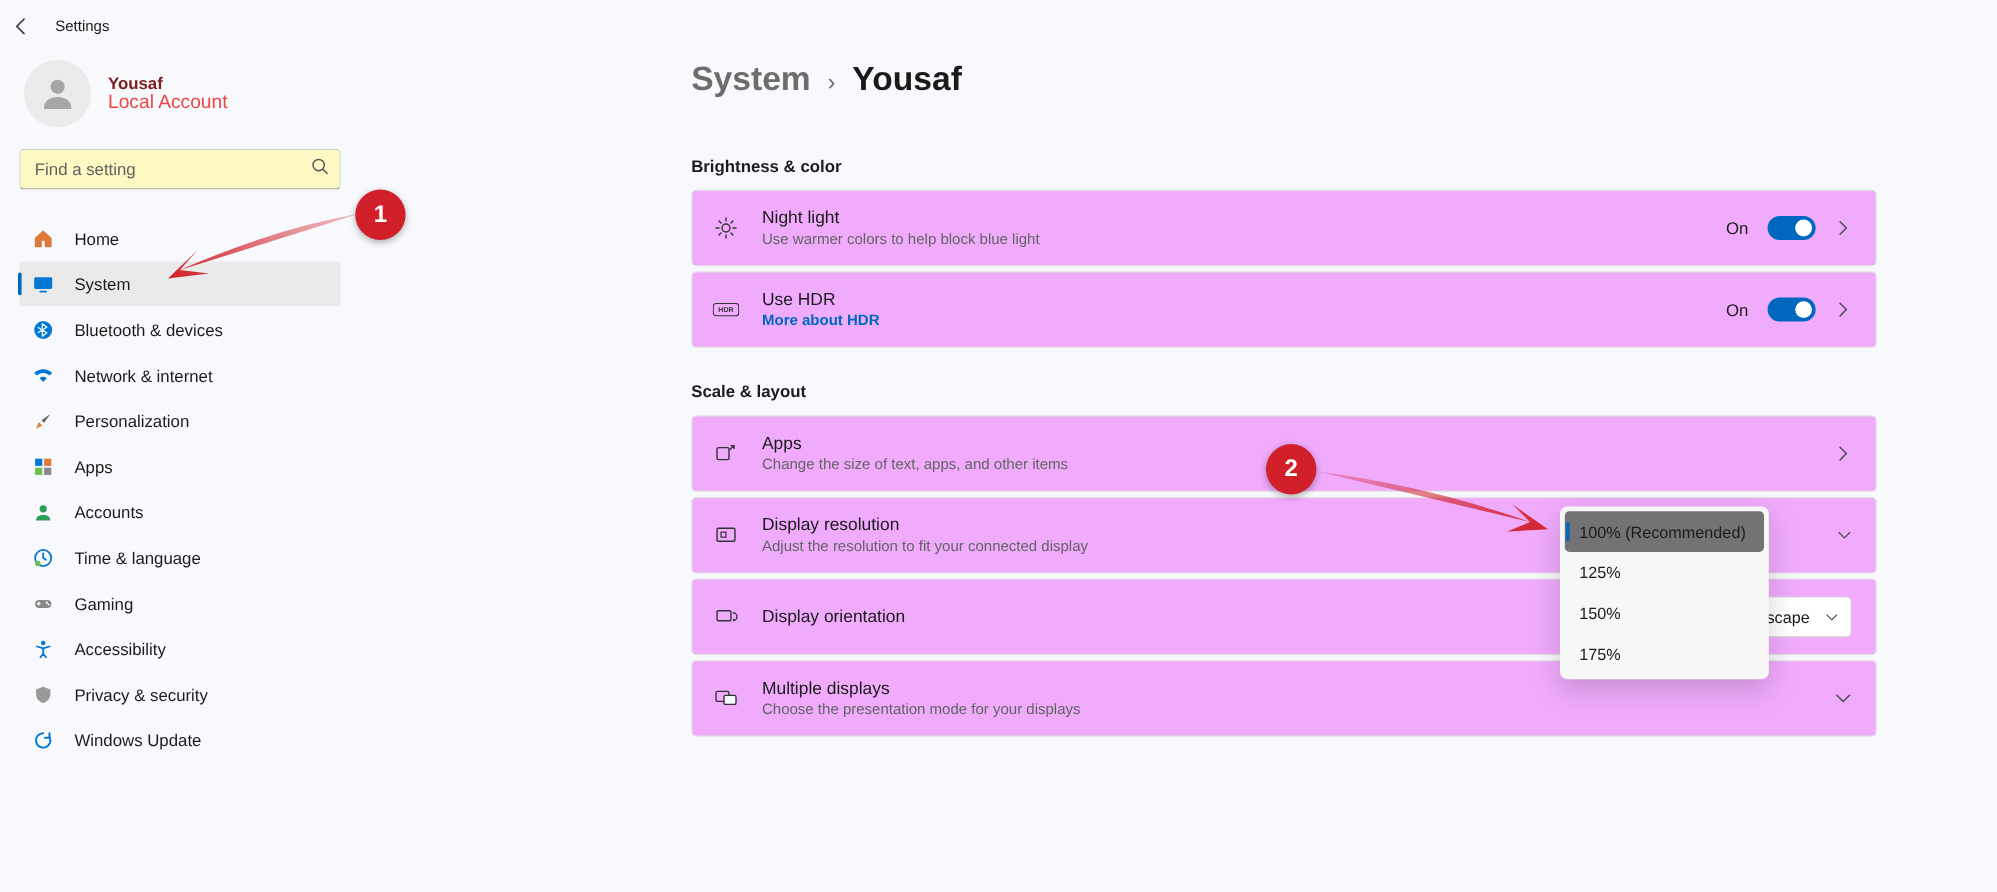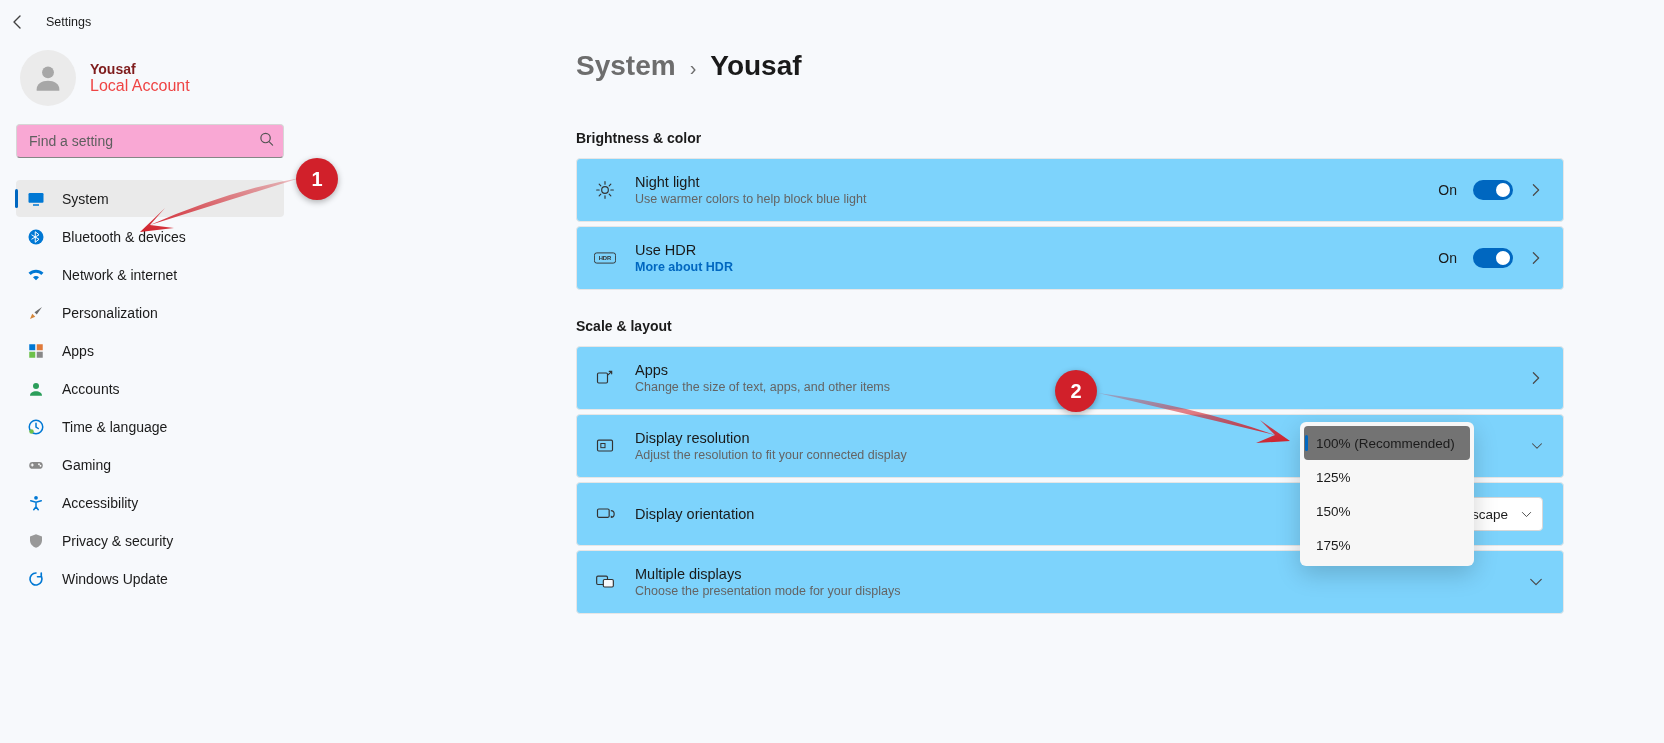--- a/index.html
+++ b/index.html
@@ -12,42 +12,42 @@
 
   
   .sidebar { position:absolute; left:0; top:44px; width: 300px; padding-left:16px; padding-right:16px; }
   .user-block { display:flex; align-items:center; gap:14px; padding:6px 4px 18px 4px; }
   .avatar { width:56px; height:56px; border-radius:50%; background:#ebebeb; display:flex; align-items:center; justify-content:center; }
   .avatar svg { fill:#a7a7a7; }
   .user-name { font-size:14px; font-weight:600; color:#7f1d1d; }
   .user-sub { font-size:16px; color:#ef4444; }
 
   .search-wrap { position:relative; margin-bottom:22px; }
-  .search-input { width:100%; height:34px; border:1px solid #d6d6d6; border-bottom:1.5px solid #868686; border-radius:4px; background:#f9a8d4; padding:0 34px 0 12px; font-size:14px; color:#333; outline:none; }
+  .search-input { width:100%; height:34px; border:1px solid #d6d6d6; border-bottom:1.5px solid #868686; border-radius:4px; background:#fef9c3; padding:0 34px 0 12px; font-size:14px; color:#333; outline:none; }
   .search-input::placeholder { color:#5f5f5f; }
   .search-icon { position:absolute; right:10px; top:50%; transform:translateY(-50%); color:#555; }
 
   .nav-list { display:flex; flex-direction:column; gap:1px; }
   .nav-item { position:relative; display:flex; align-items:center; height:37px; padding-left:10px; border-radius:4px; cursor:pointer; font-size:14px; color:#1b1b1b; }
   .nav-item.active { background:#eaeaea; }
   .nav-item.active::before { content:""; position:absolute; left:-1px; top:9px; bottom:9px; width:3px; background:#0067c0; border-radius:2px; }
   .nav-icon { width:20px; height:20px; margin-right:16px; display:flex; align-items:center; justify-content:center; }
 
   
   .main { position:absolute; left:576px; top:50px; right:100px; }
   .breadcrumb { display:flex; align-items:baseline; gap:14px; margin-bottom:48px; }
   .crumb-system { font-size:28px; font-weight:600; color:#6d6d6d; }
   .crumb-sep { font-size:20px; color:#6d6d6d; }
   .crumb-display { font-size:28px; font-weight:600; color:#1a1a1a; }
 
   .section-heading { font-size:14px; font-weight:700; color:#1b1b1b; margin-bottom:12px; }
   .section-heading.second { margin-top:28px; }
 
   .card-group { display:flex; flex-direction:column; gap:4px; }
-  .card { background:#7dd3fc; border:1px solid #e6e6e6; border-radius:4px; display:flex; align-items:center; min-height:64px; padding:10px 20px 10px 16px;justify-content:center; }
+  .card { background:#f0abfc; border:1px solid #e6e6e6; border-radius:4px; display:flex; align-items:center; min-height:64px; padding:10px 20px 10px 16px;justify-content:center; }
   .card-icon { width:24px; height:24px; display:flex; align-items:center; justify-content:center; color:#333; margin-right:18px; flex-shrink:0; }
   .card-text { flex:1; }
   .card-title { font-size:14.5px; color:#1a1a1a; }
   .card-sub { font-size:12.5px; color:#646464; margin-top:2px; }
   .card-sub.link { color:#0067c0; font-weight:600; cursor:pointer; }
   .card-right { display:flex; align-items:center; gap:16px; }
   .toggle-label { font-size:14px; color:#1a1a1a; }
   .toggle { width:40px; height:20px; border-radius:10px; background:#0067c0; position:relative; cursor:pointer; }
   .toggle::after { content:""; position:absolute; right:3px; top:3px; width:14px; height:14px; background:#fff; border-radius:50%; }
   .chevron { color:#4a4a4a; display:flex; align-items:center; }
@@ -93,20 +93,28 @@
     <input class="search-input" placeholder="Find a setting" style="">
     <span class="search-icon">
       <svg width="15" height="15" viewBox="0 0 16 16">
           <circle cx="7" cy="7" r="5" stroke="currentColor" stroke-width="1.3" fill="none"></circle>
           <line x1="11" y1="11" x2="14.5" y2="14.5" stroke="currentColor" stroke-width="1.3" stroke-linecap="round"></line>
         </svg>
     </span>
   </div>
 
   <div class="nav-list">
+    <div class="nav-item">
+      <span class="nav-icon">
+          <svg width="18" height="18" viewBox="0 0 24 24">
+            <path d="M3 11 L12 3 L21 11 V21 H14 V14 H10 V21 H3 Z" fill="#e07a3a" stroke="#c0622a" stroke-width="0.5"></path>
+          </svg>
+        </span>
+      <span>Home</span>
+    </div>
     <div class="nav-item active">
       <span class="nav-icon">
           <svg width="18" height="18" viewBox="0 0 24 24">
             <rect x="2" y="4" width="20" height="13" rx="1.5" fill="#0078d4"></rect>
             <rect x="8" y="19" width="8" height="2" fill="#0078d4"></rect>
           </svg>
         </span>
       <span>System</span>
     </div>
     <div class="nav-item">

